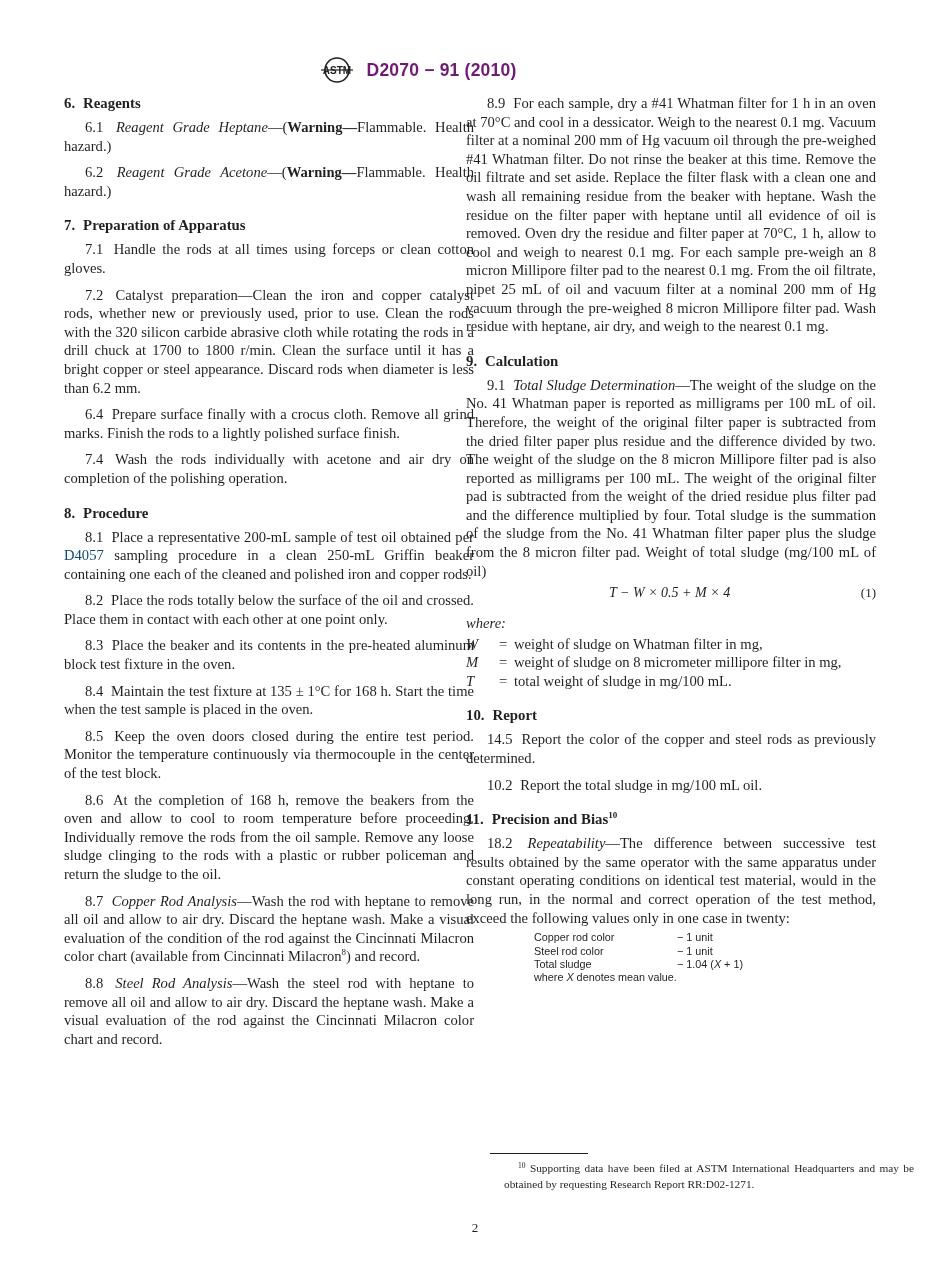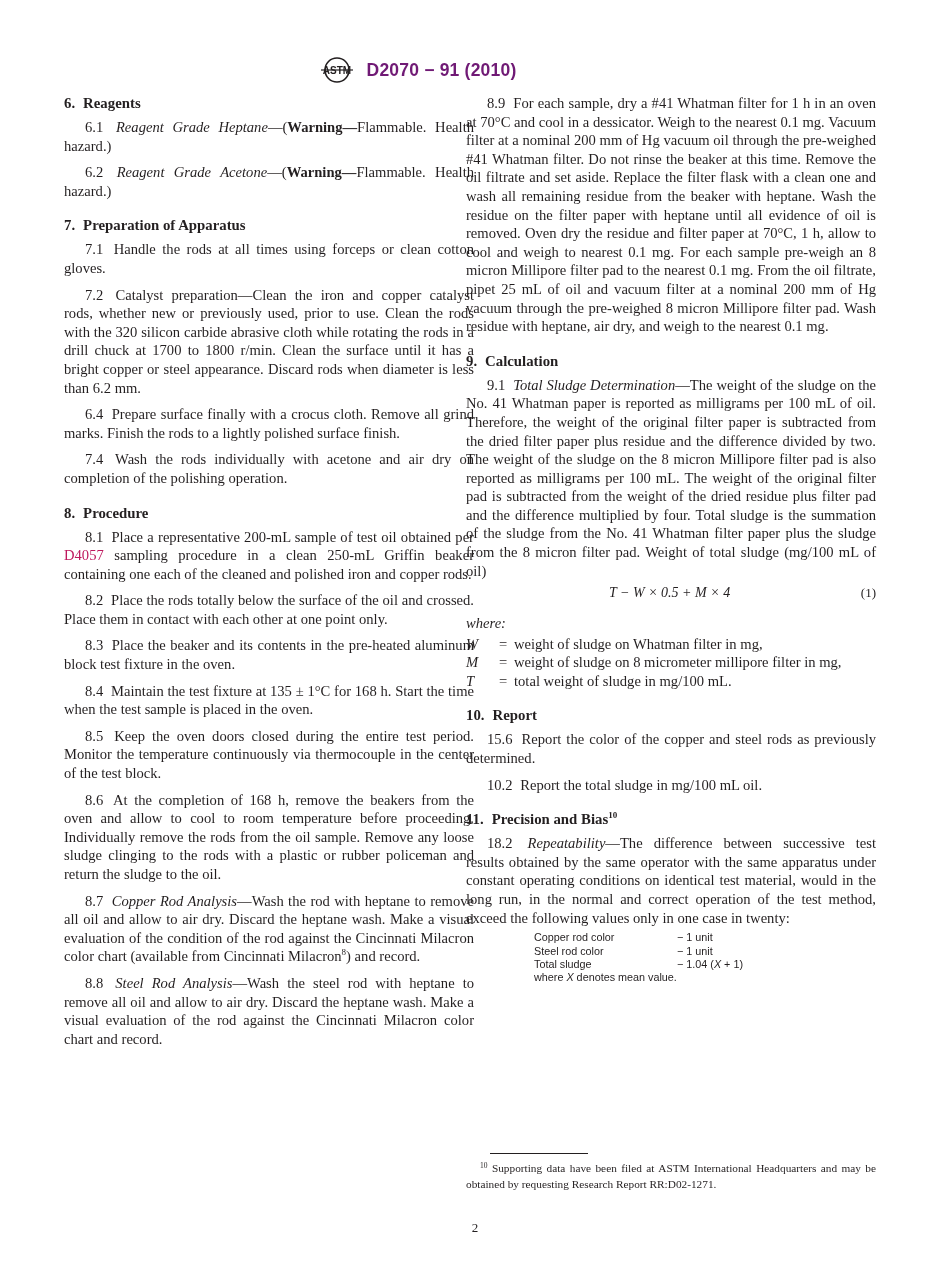--- a/index.html
+++ b/index.html
@@ -11,37 +11,37 @@
                   font-weight:bold; font-size:17.5px; letter-spacing:0.2px; color:#701a75; }
   .col { position:absolute; top:94px; width:410px; font-size:14.6px; line-height:18.6px; }
   .col.left { left:64px; }
   .col.right { left:466px; }
   .sec-head { font-weight:bold; font-size:14.8px; margin:0 0 6px 0; line-height:18px; }
   .sec-head .num { margin-right:8px; }
   p { margin:0 0 8px 0; text-align:justify; text-indent:21px; }
   p .pnum { margin-right:4px; }
   i, .it { }
   b { font-weight:bold; }
-  a.ref { color:#be185d; text-decoration:none; }
+  a.ref { color:#0c4a6e; text-decoration:none; }
   sup { font-size:9px; line-height:0; vertical-align:6px; }
   .gap { height:8px; }
   .eq { position:relative; height:20px; margin:2px 0 10px 0; font-style:italic; font-size:14px; }
   .eq .expr { position:absolute; left:143px; top:0; }
   .eq .eqno { position:absolute; right:0; top:0; font-style:normal; font-size:13px; }
   .where { font-style:italic; margin:0 0 2px 0; }
   .defs { margin:0 0 10px 0; }
   .def { display:flex; line-height:18.5px; }
   .def .sym { width:26px; font-style:italic; }
   .def .eqs { width:22px; text-align:center; }
   .def .txt { flex:1; }
   .prec { margin:4px 0 0 68px; font-family:"Liberation Sans", sans-serif; font-size:10.8px; line-height:13.4px; }
   .prec .row { display:flex; }
   .prec .lab { width:143px; }
   .footrule { position:absolute; left:490px; top:1153px; width:98px; border-top:1px solid #231f20; }
-  .footnote { position:absolute; left:466px; top:1161px; width:410px; font-size:11.3px; line-height:15.5px; text-align:justify; text-indent:14px; }
+  .footnote { position:absolute; left:504px; top:1161px; width:410px; font-size:11.3px; line-height:15.5px; text-align:justify; text-indent:14px; }
   .footnote sup { font-size:7.5px; vertical-align:4px; }
   .pagenum { position:absolute; top:1220px; left:0; width:950px; text-align:center; font-size:13px; }
 </style>
 </head>
 <body>
 
 <div class="header">
   <svg class="logo" viewBox="0 0 40 28">
     <circle cx="20" cy="14" r="12" fill="none" stroke="#231f20" stroke-width="1.6"></circle>
     <path d="M4 14 L36 14" stroke="#231f20" stroke-width="1.2"></path>
@@ -115,21 +115,21 @@
       <span class="sym">T</span>
       <span class="eqs">=</span>
       <span class="txt">total weight of sludge in mg/100 mL.</span>
     </div>
   </div>
   <div class="gap" style="height:6px"></div>
 
   <div class="sec-head">
     <span class="num">10.</span><span>Report</span>
   </div>
-  <p><span class="pnum">15.6</span> <span>Report the color of the copper and steel rods as previously determined.</span></p>
+  <p><span class="pnum">14.5</span> <span>Report the color of the copper and steel rods as previously determined.</span></p>
   <p><span class="pnum">10.2</span> <span>Report the total sludge in mg/100 mL oil.</span></p>
   <div class="gap"></div>
 
   <div class="sec-head">
     <span class="num">11.</span><span>Precision and Bias</span><sup>10</sup>
   </div>
   <p style="margin-bottom:2px"><span class="pnum">18.2</span> <i>Repeatability</i><span>—The difference between successive test results obtained by the same operator with the same apparatus under constant operating conditions on identical test material, would in the long run, in the normal and correct operation of the test method, exceed the following values only in one case in twenty:</span></p>
 
   <div class="prec">
     <div class="row">

